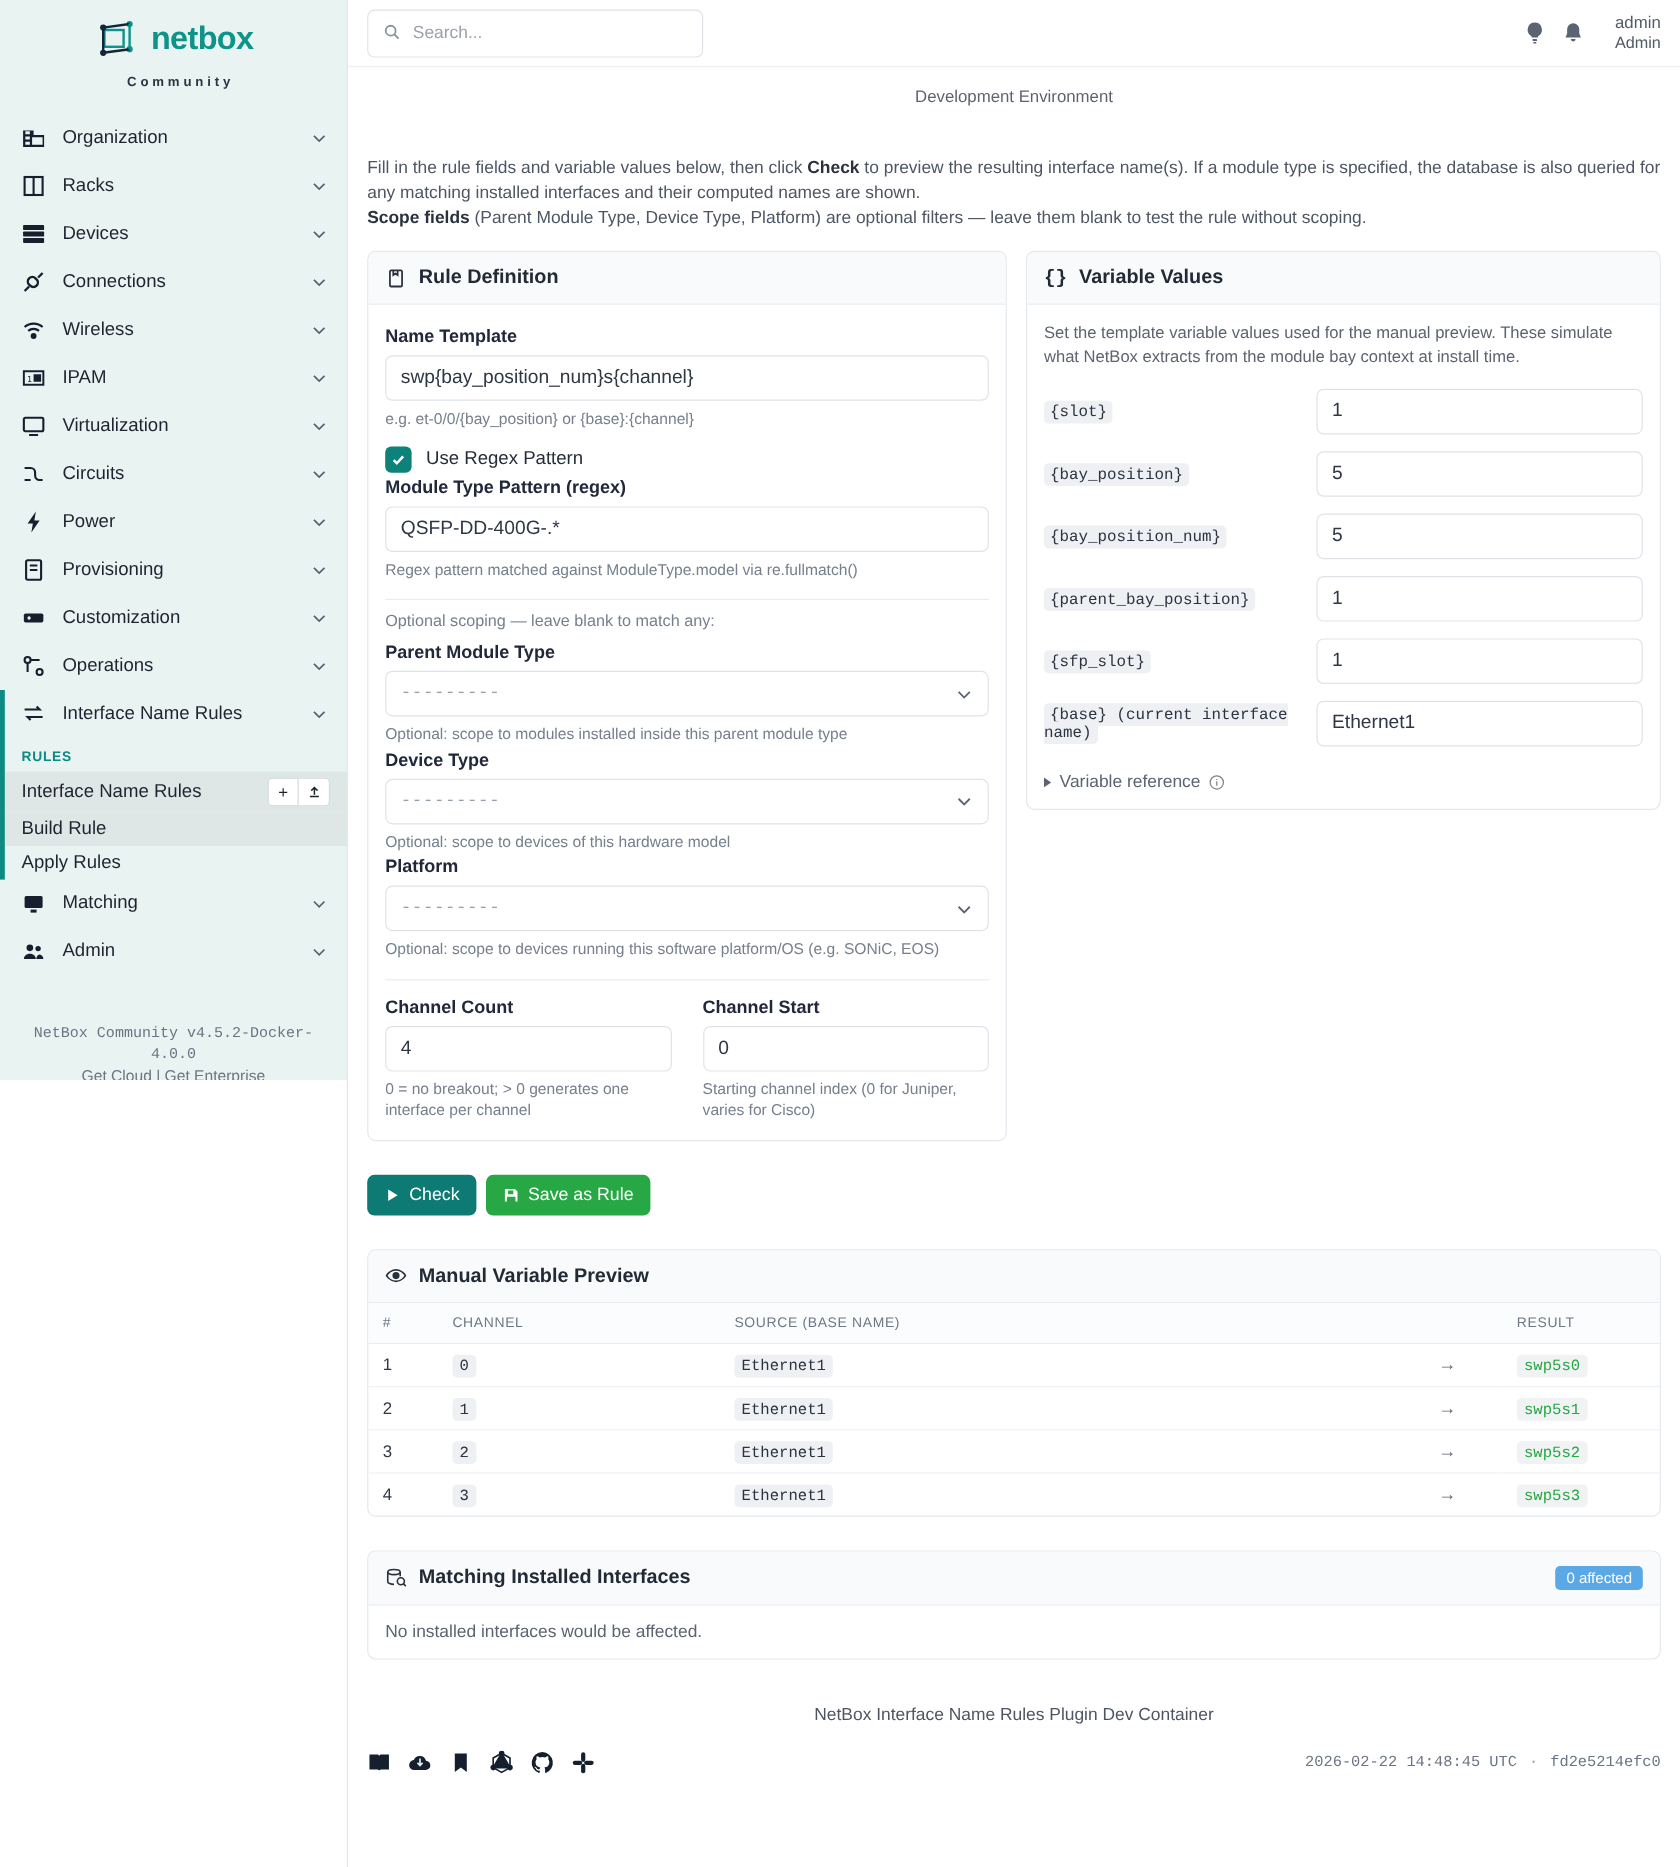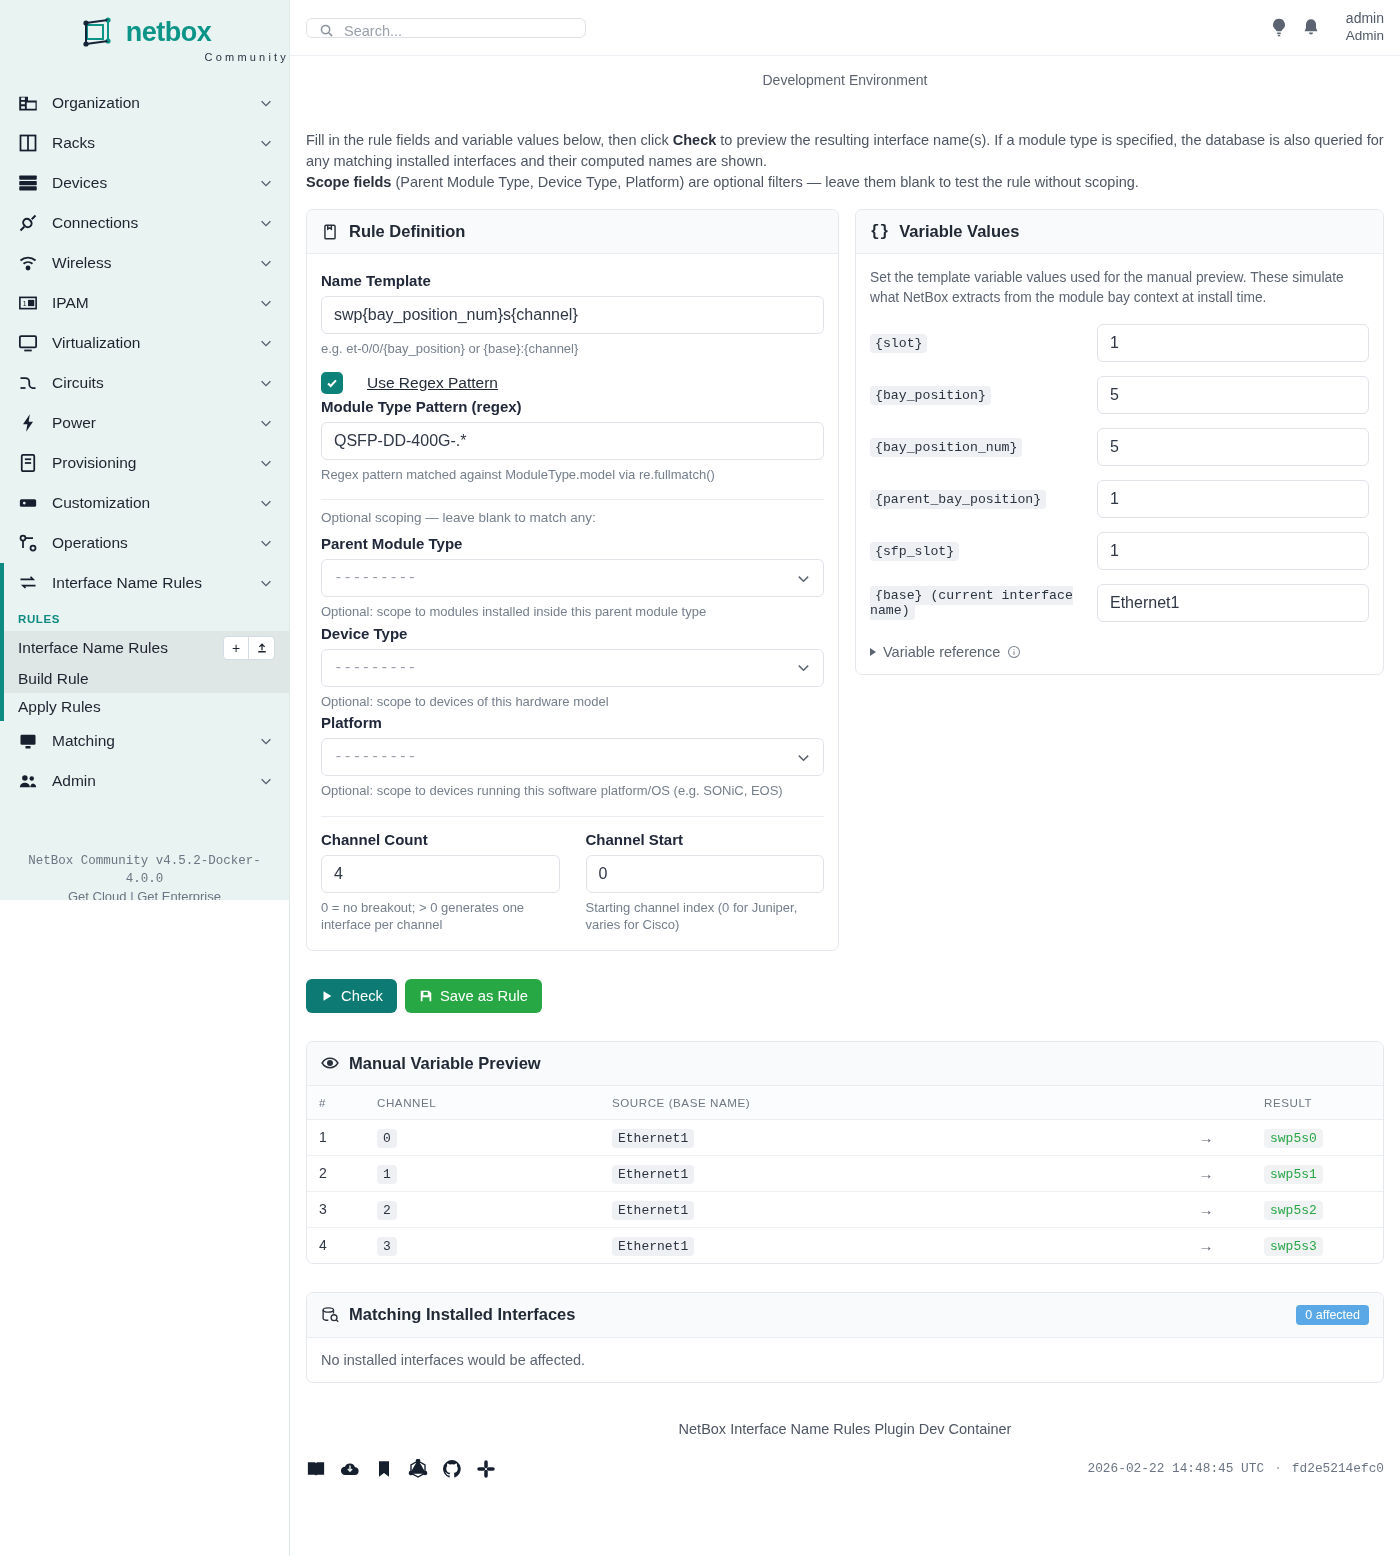--- a/index.html
+++ b/index.html
@@ -20,21 +20,21 @@
     border-right: 1px solid #dfe9e7;
     position: relative;
     padding-bottom: 0;
   }
   .brand { padding: 14px 0 12px; text-align: center; }
   .brand-row { display: flex; align-items: center; justify-content: center; gap: 8px; }
   .brand-logo { width: 40px; height: 36px; }
   .brand-word { font-size: 27px; font-weight: 700; color: #0d9488; letter-spacing: -0.5px; }
   .brand-sub {
     font-size: 11px; letter-spacing: 3.2px; color: #2b3443;
-    font-weight: 400; margin-top: 1px; text-align: right; padding-left: 12px;
+    font-weight: 700; margin-top: 13px; text-align: center; padding-left: 12px;
   }
   .nav { padding-top: 8px; }
   .nav-item {
     display: flex; align-items: center; gap: 14px;
     padding: 10px 16px 10px 18px;
     cursor: pointer; color: #1e2430; font-size: 15.5px;
   }
   .nav-ico { width: 20px; height: 20px; display: flex; align-items: center; justify-content: center; color: #161f2e; flex: 0 0 20px;}
   .nav-label { flex: 1; }
   .chev { width: 14px; height: 14px; color: #57606f; }
@@ -73,22 +73,22 @@
     position: absolute; left:0; right:0; top: 900px; bottom: 0; background: #ffffff;
   }
 
   
   .main { flex: 1; display: flex; flex-direction: column; min-width: 0; background:#fff; }
   .topbar {
     height: 56px; display: flex; align-items: center;
     padding: 0 16px 0 16px; border-bottom: 1px solid #eceff3; gap: 10px;
   }
   .search-box {
-    width: 280px; height: 20px; border: 1px solid #dfe3e8; border-radius: 6px;
-    display: flex; gap: 10px; padding: 4px 12px; background: #fff;
+    width: 280px; height: 40px; border: 1px solid #dfe3e8; border-radius: 6px;
+    display: flex; align-items: center; gap: 10px; padding: 4px 12px; background: #fff;
   }
   .search-box .ph { color: #9aa1ab; font-size: 14.5px; }
   .topbar-spacer { flex: 1; }
   .top-ico { width: 22px; height: 22px; color: #5c6471; cursor: pointer; }
   .user-box { margin-left: 14px; text-align: right; line-height: 1.25; cursor: pointer;}
   .user-name { font-size: 14px; color: #515a67; }
   .user-role { font-size: 13.5px; color: #515a67; }
 
   .env-line { text-align: center; font-size: 14px; color: #5d6470; padding: 16px 0 0; }
   .page-title { font-size: 24px; font-weight: 700; padding: 14px 0 0 16px; color: #1e2430; }
@@ -115,21 +115,21 @@
   }
   .card-body { padding: 14px; }
 
   .fld-label { font-size: 15px; font-weight: 700; color: #20283a; margin: 4px 0 7px; }
   .inp {
     width: 100%; height: 38px; border: 1px solid #dfe3e8; border-radius: 6px;
     padding: 0 12px; font-size: 16px; color: #2f3744; background: #fff;
     font-family: "Liberation Sans", sans-serif; outline: none;
   }
   .help { font-size: 13px; color: #76808d; margin: 6px 0 2px; line-height: 1.35; }
-  .check-row { display: flex; align-items: center; gap: 24px; margin: 14px 0 4px; text-decoration: underline; }
+  .check-row { display: flex; align-items: center; gap: 12px; margin: 14px 0 4px; }
   .cbox {
     width: 22px; height: 22px; border-radius: 5px; background: #0d8278;
     display: flex; align-items: center; justify-content: center; cursor: pointer;
   }
   .cbox svg { width: 14px; height: 14px; color: #fff; }
   .check-label { font-size: 15.5px; color: #252d39; }
   .hr { border-top: 1px solid #e9edf1; margin: 16px 0 10px; }
   .scope-note { font-size: 13.5px; color: #76808d; margin-bottom: 10px; }
   .select {
     width: 100%; height: 38px; border: 1px solid #dfe3e8; border-radius: 6px;

